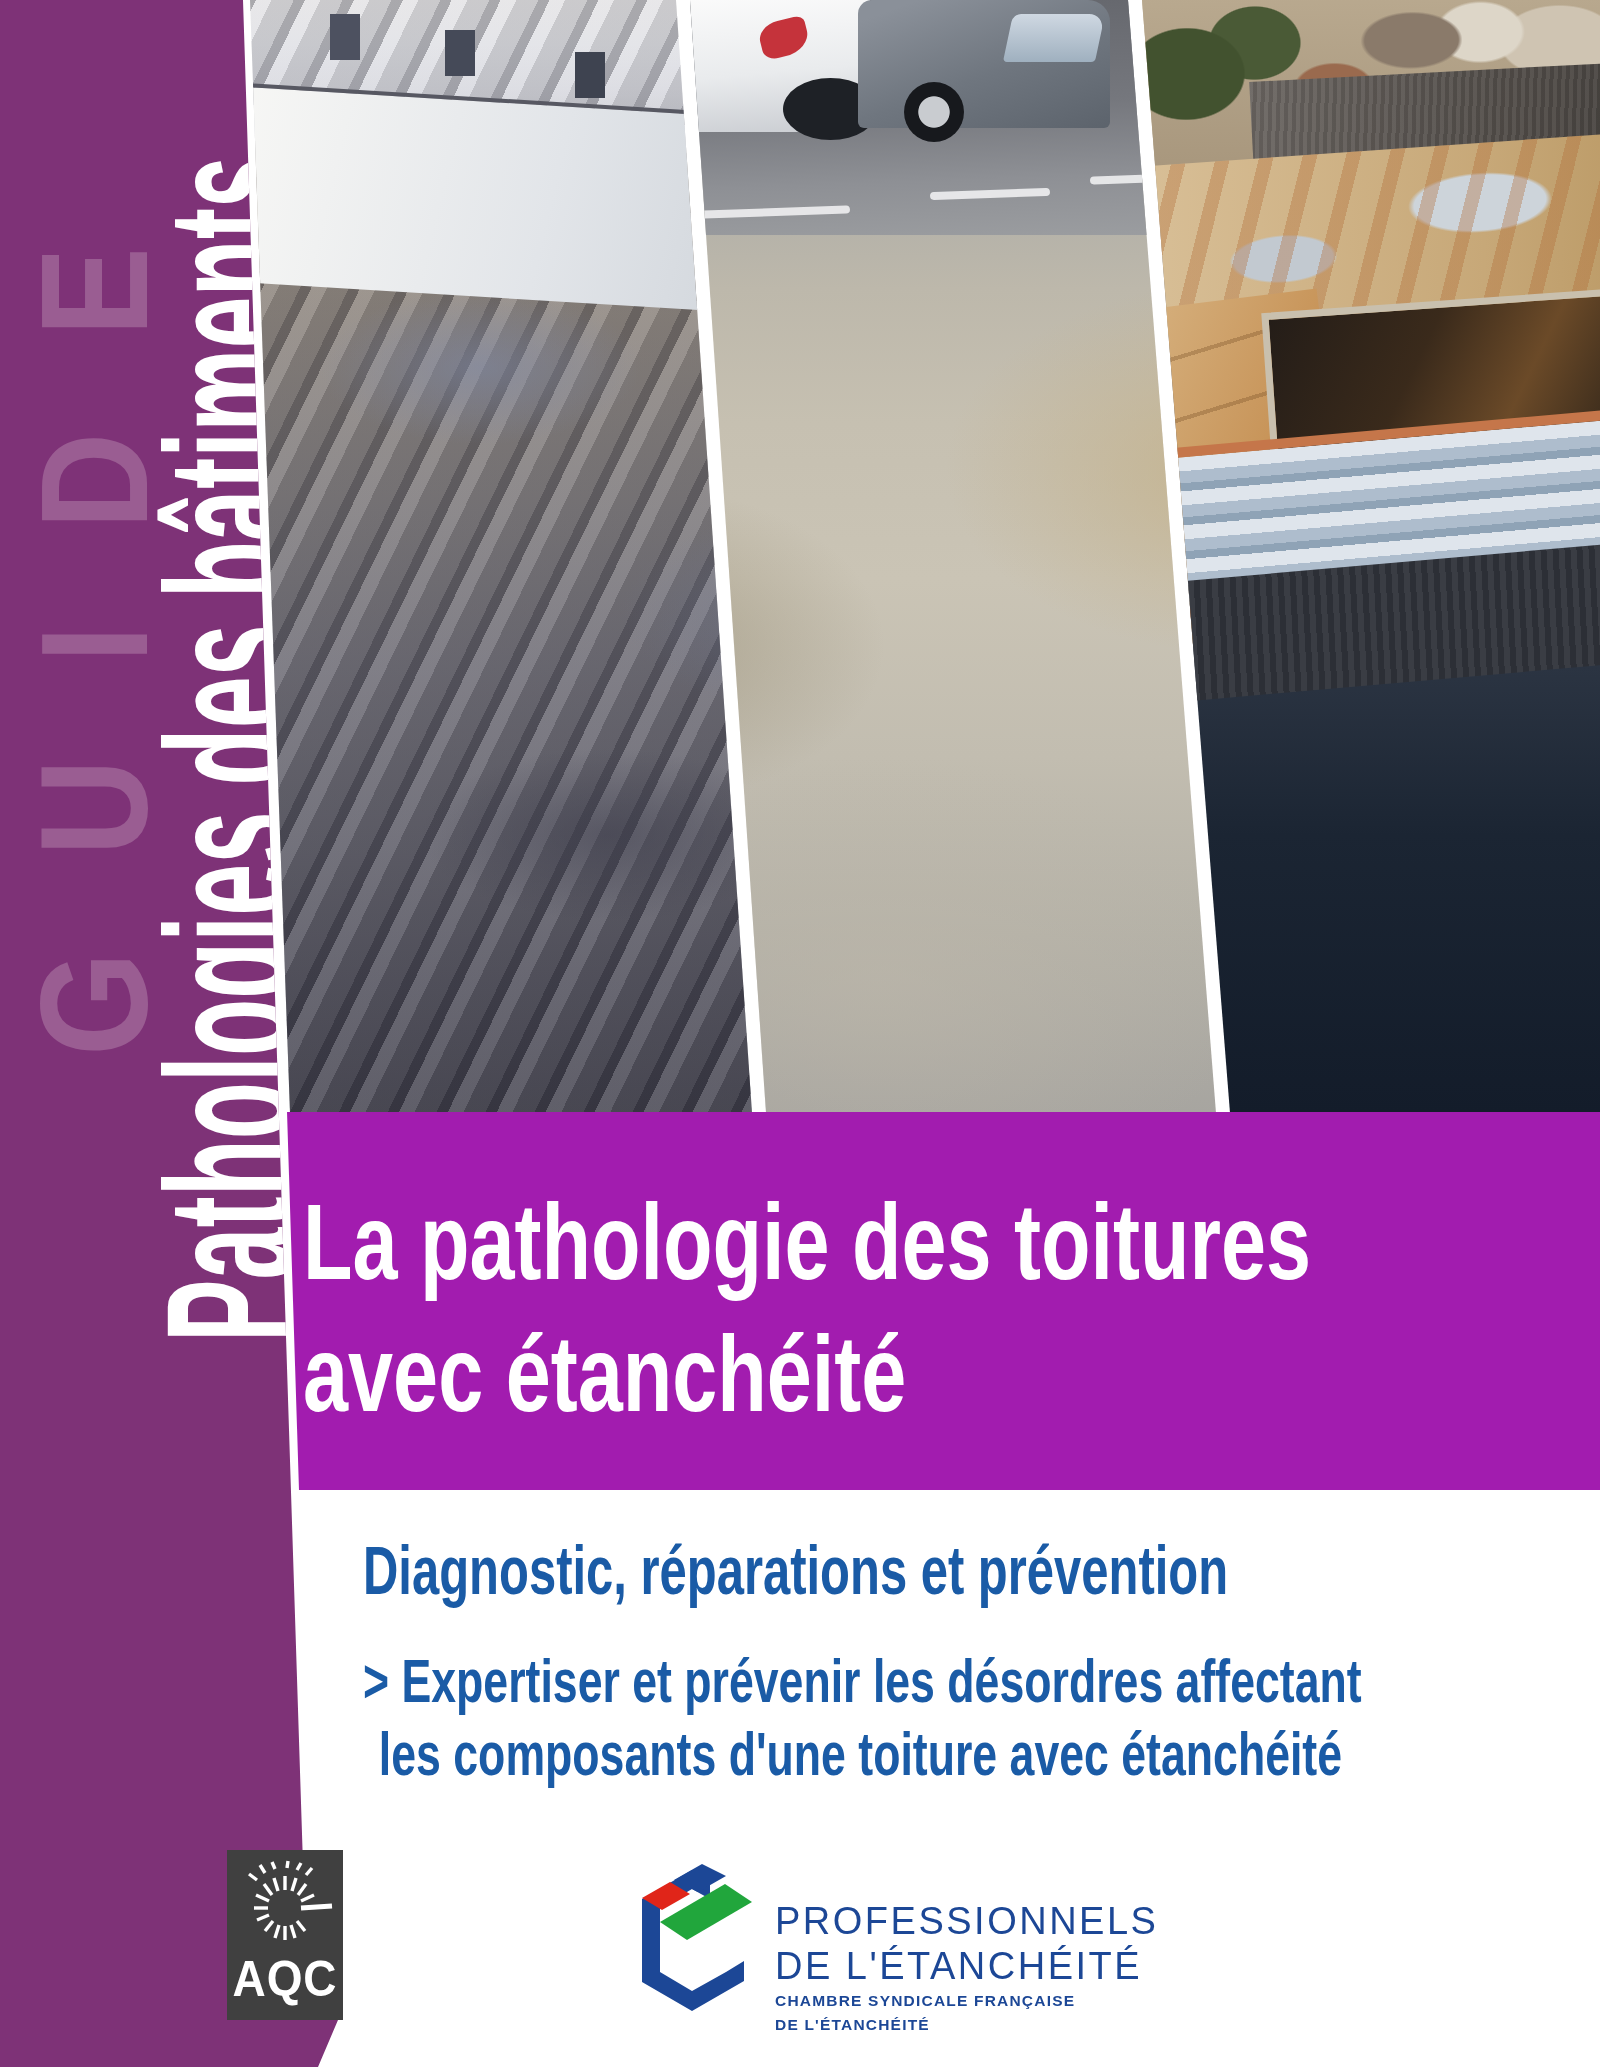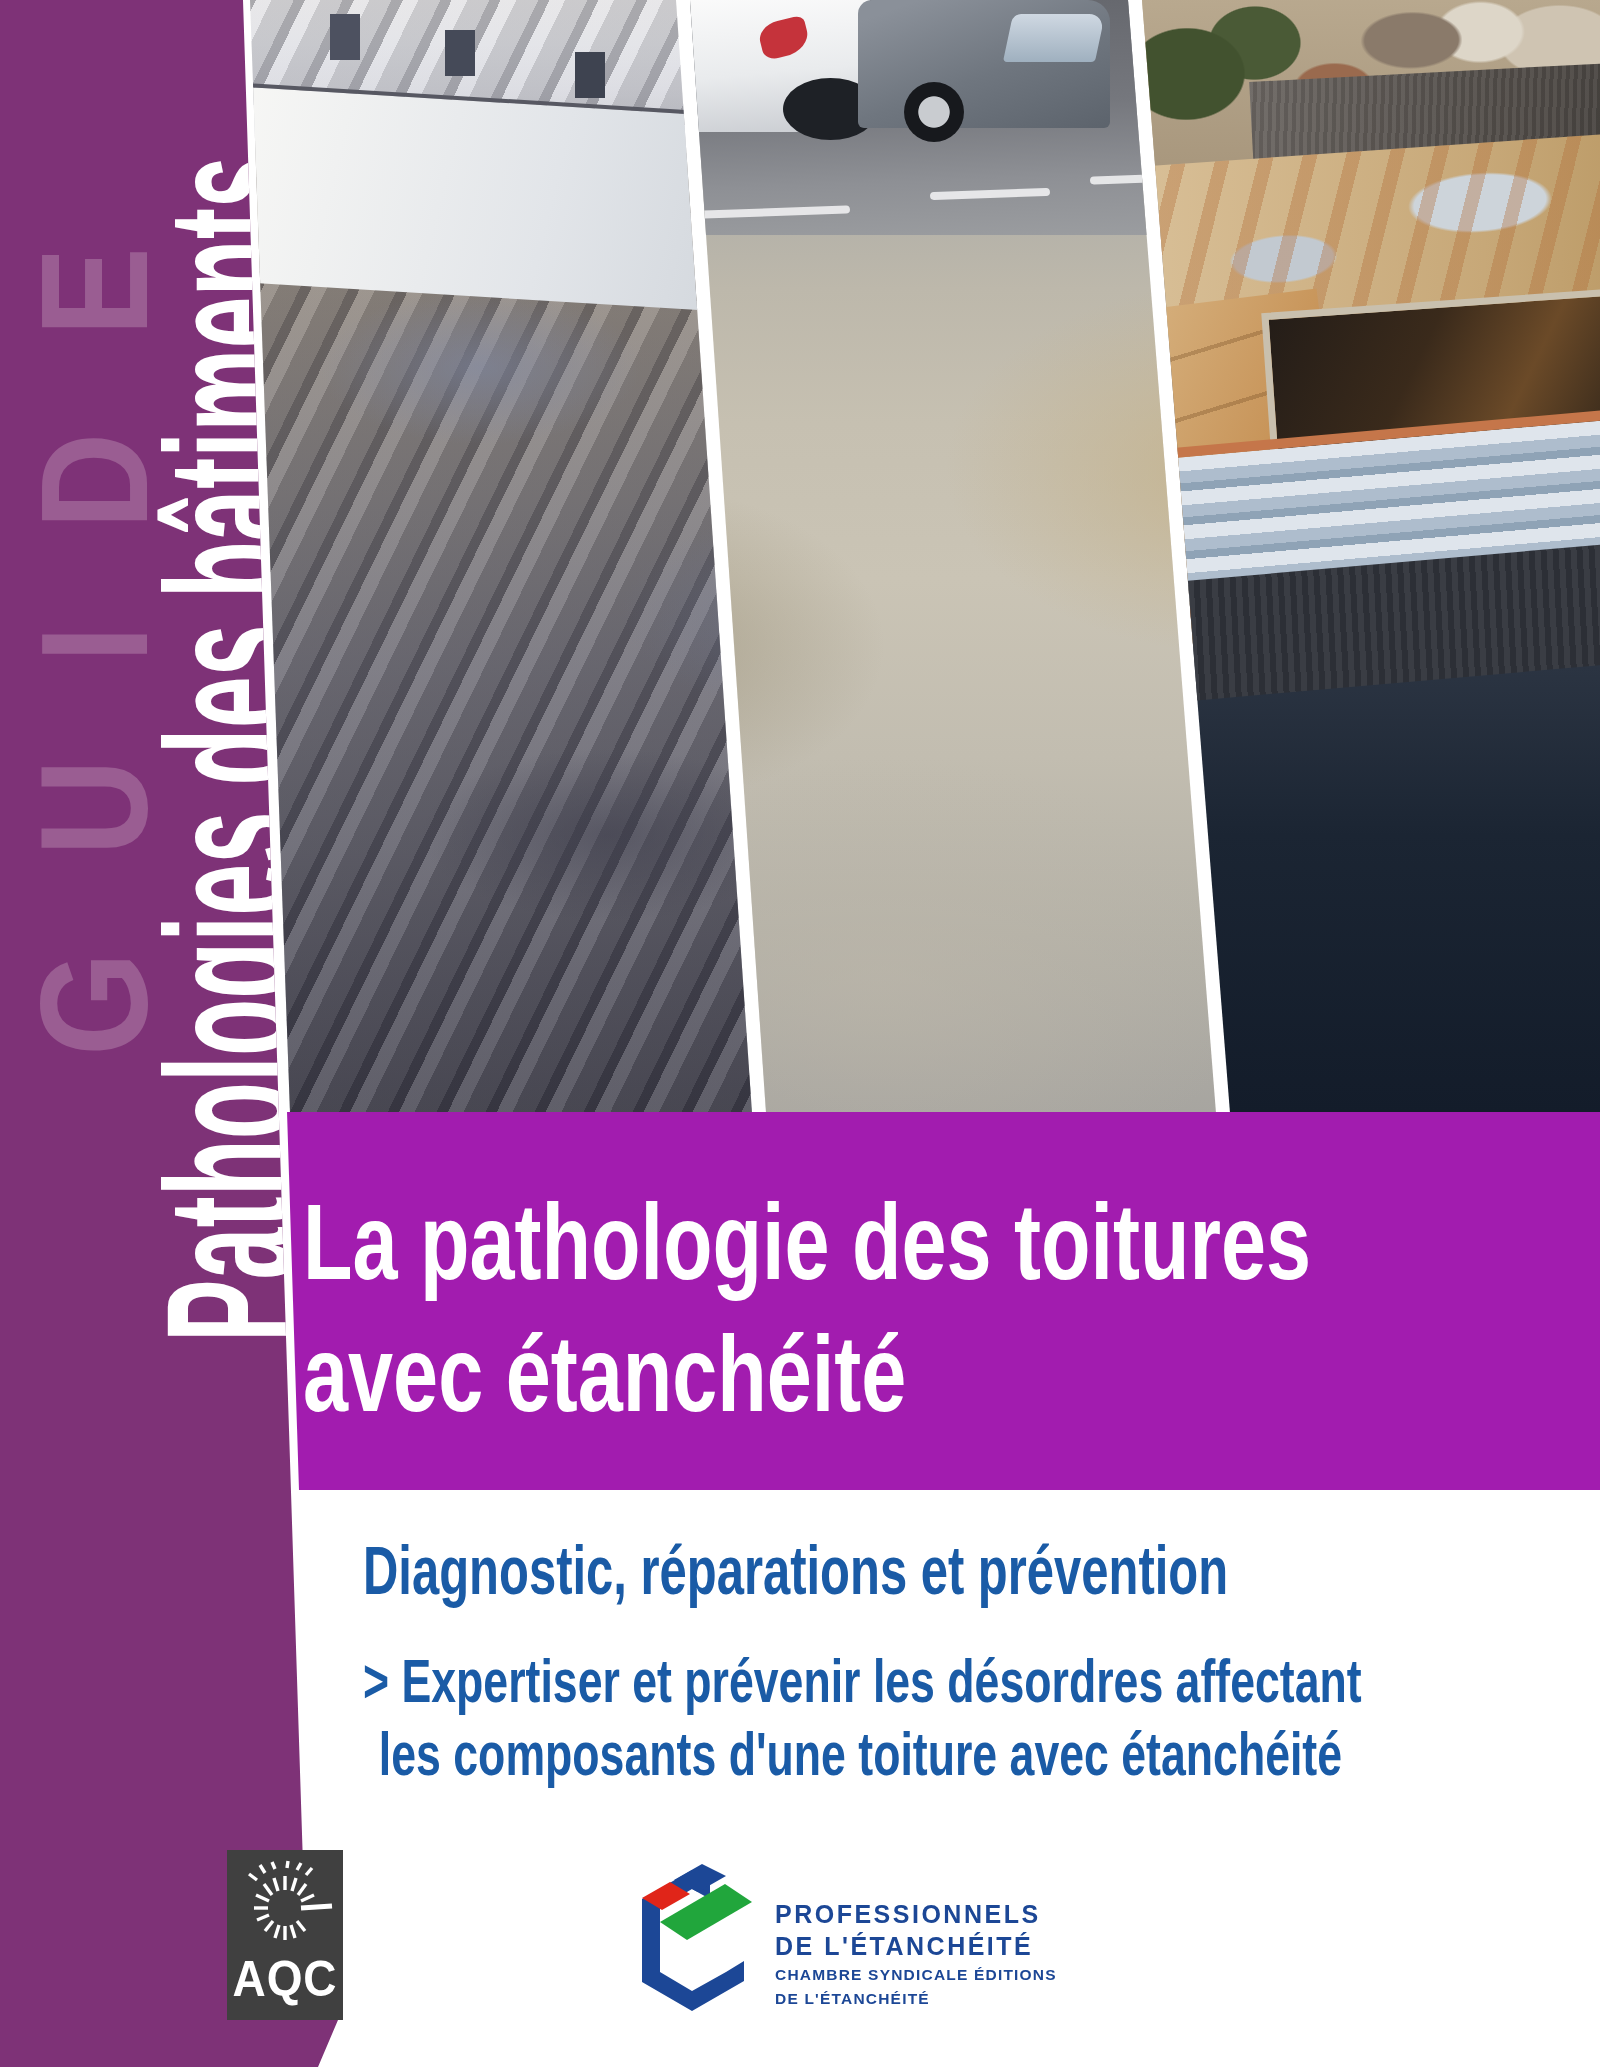--- a/index.html
+++ b/index.html
@@ -127,21 +127,21 @@
   
   .aqc{position:absolute;left:227px;top:1850px;width:116px;height:170px;background:#404040;z-index:4;
     text-align:center;}
   .aqc-burst{display:block;margin:10px auto 0 auto;}
   .aqc-label{color:#ffffff;font-weight:bold;font-size:50px;letter-spacing:1px;line-height:1;
     display:block;margin-top:2px;transform:scaleX(.92);transform-origin:50% 50%;}
 
   .cplogo{position:absolute;left:630px;top:1862px;width:470px;height:160px;z-index:4;}
   .cp-icon{position:absolute;left:0;top:0;}
   .cp-text{position:absolute;left:145px;top:40px;color:#1c4796;}
-  .cp-l1,.cp-l2{font-weight:bold;font-size:25px;letter-spacing:2.5px;line-height:1;white-space:nowrap;}
+  .cp-l1,.cp-l2{font-weight:normal;font-size:38px;letter-spacing:2.5px;line-height:1;white-space:nowrap;}
   .cp-l2{margin-top:7px;}
   .cp-l3,.cp-l4{font-weight:bold;font-size:15.5px;letter-spacing:1.2px;line-height:1;margin-top:8px;white-space:nowrap;}
 
   .cstb{position:absolute;left:1292px;top:1900px;z-index:4;}
   .cstb-name{font-weight:bold;font-size:92px;letter-spacing:4px;color:#242021;line-height:1;
     display:inline-block;transform:scaleX(.95);transform-origin:0 0;}
   .cstb-sub{font-weight:bold;font-size:35px;letter-spacing:4px;color:#ee8a1e;line-height:1;
     display:block;margin:6px 0 0 52px;transform:scaleX(.92);transform-origin:0 0;}
 </style>
 </head>
@@ -222,19 +222,19 @@
   <div class="cplogo">
     <svg class="cp-icon" width="130" height="158" viewBox="0 0 130 158">
       <path d="M62,8 L12,37 L12,120 L62,149 L114,119 L114,99 L96,110 L62,129 L30,110 L30,46 L62,27 L80,37 L80,17 Z" fill="#1c4796"></path>
       <polygon points="30,60 95,22 122,40 57,78" fill="#21a63c"></polygon>
       <polygon points="12,36 40,20 60,32 32,48" fill="#e02519"></polygon>
       <polygon points="44,18 72,2 96,14 68,30" fill="#1c4796"></polygon>
     </svg>
     <div class="cp-text">
       <div class="cp-l1">PROFESSIONNELS</div>
       <div class="cp-l2">DE L'ÉTANCHÉITÉ</div>
-      <div class="cp-l3">CHAMBRE SYNDICALE ÉDITIONS</div>
+      <div class="cp-l3">CHAMBRE SYNDICALE FRANÇAISE</div>
       <div class="cp-l4">DE L'ÉTANCHÉITÉ</div>
     </div>
   </div>
 
 
 </div>
 
 </body></html>

